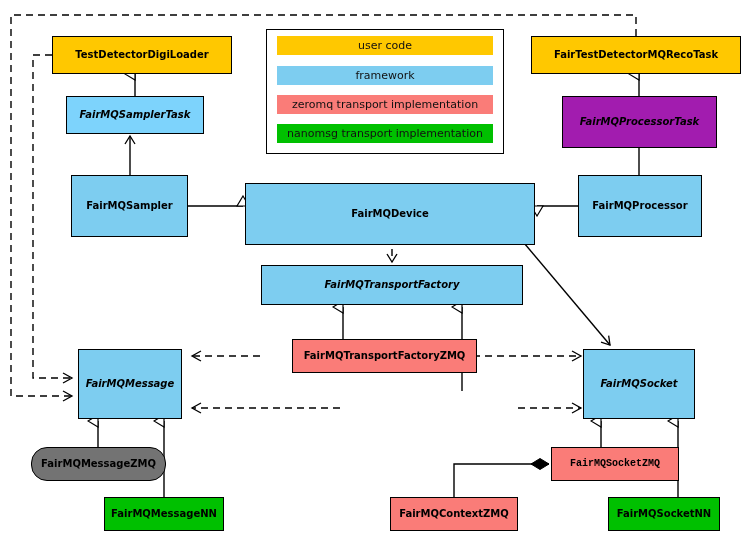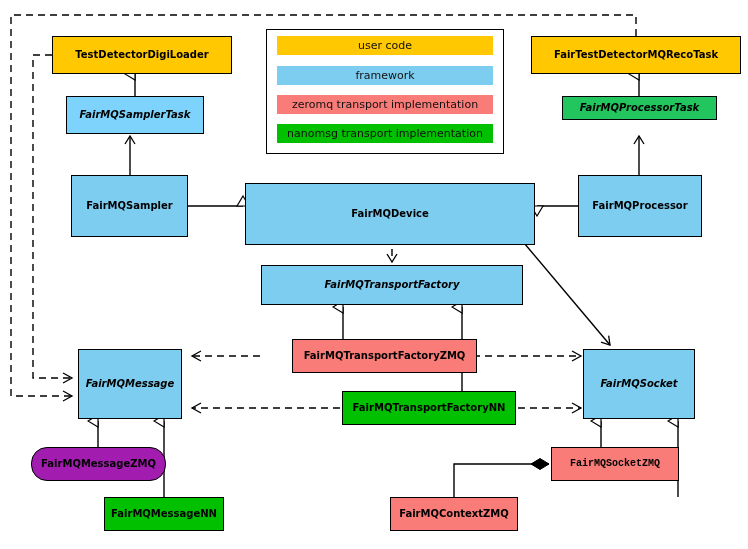--- a/index.html
+++ b/index.html
@@ -125,53 +125,53 @@
 
   <div class="node" style="left: 52px; top: 36px; width: 180px; height: 38px; background: rgb(255, 200, 0);">
       <span>TestDetectorDigiLoader</span>
     </div>
   <div class="node" style="left: 531px; top: 36px; width: 210px; height: 38px; background: rgb(255, 200, 0);">
       <span>FairTestDetectorMQRecoTask</span>
     </div>
   <div class="node abstract" style="left: 66px; top: 96px; width: 138px; height: 38px; background: #7dd3fc;">
       <span>FairMQSamplerTask</span>
     </div>
-  <div class="node abstract" style="left: 562px; top: 96px; width: 155px; height: 24px; background: #22c55e;">
+  <div class="node abstract" style="left: 562px; top: 96px; width: 155px; height: 52px; background: #a21caf;">
       <span>FairMQProcessorTask</span>
     </div>
   <div class="node" style="left: 71px; top: 175px; width: 117px; height: 62px; background: rgb(125, 205, 240);">
       <span>FairMQSampler</span>
     </div>
   <div class="node" style="left: 245px; top: 175px; width: 290px; height: 62px; background: rgb(125, 205, 240); margin-top: 8px;">
       <span>FairMQDevice</span>
     </div>
   <div class="node" style="left: 578px; top: 175px; width: 124px; height: 62px; background: rgb(125, 205, 240);">
       <span>FairMQProcessor</span>
     </div>
   <div class="node abstract" style="left: 261px; top: 265px; width: 262px; height: 40px; background: rgb(125, 205, 240);">
       <span>FairMQTransportFactory</span>
     </div>
   <div class="node" style="left: 262px; top: 339px; width: 185px; height: 34px; background: rgb(250, 124, 120); margin-left: 30px;">
       <span>FairMQTransportFactoryZMQ</span>
     </div>
-  <div class="node" style="left: 342px; top: 391px; width: 174px; height: 34px; background: rgb(0, 192, 0);">
-      <span>FairMQTransportFactoryNN</span>
-    </div>
   <div class="node abstract" style="left: 78px; top: 349px; width: 104px; height: 70px; background: rgb(125, 205, 240);">
       <span>FairMQMessage</span>
     </div>
   <div class="node abstract" style="left: 583px; top: 349px; width: 112px; height: 70px; background: rgb(125, 205, 240);">
       <span>FairMQSocket</span>
     </div>
-  <div class="node" style="left: 31px; top: 447px; width: 135px; height: 34px; background: #a21caf; border-radius: 16px;">
+  <div class="node" style="left: 31px; top: 447px; width: 135px; height: 34px; background: #737373; border-radius: 16px;">
       <span>FairMQMessageZMQ</span>
     </div>
   <div class="node" style="left: 104px; top: 497px; width: 120px; height: 34px; background: rgb(0, 192, 0);">
       <span>FairMQMessageNN</span>
     </div>
   <div class="node" style="left: 551px; top: 447px; width: 128px; height: 34px; background: rgb(250, 124, 120); font-family: Liberation Mono, monospace;">
       <span>FairMQSocketZMQ</span>
     </div>
   <div class="node" style="left: 390px; top: 497px; width: 128px; height: 34px; background: rgb(250, 124, 120);">
       <span>FairMQContextZMQ</span>
     </div>
+  <div class="node" style="left: 608px; top: 497px; width: 112px; height: 34px; background: rgb(0, 192, 0);">
+      <span>FairMQSocketNN</span>
+    </div>
 
 </div>
 
 </body></html>

